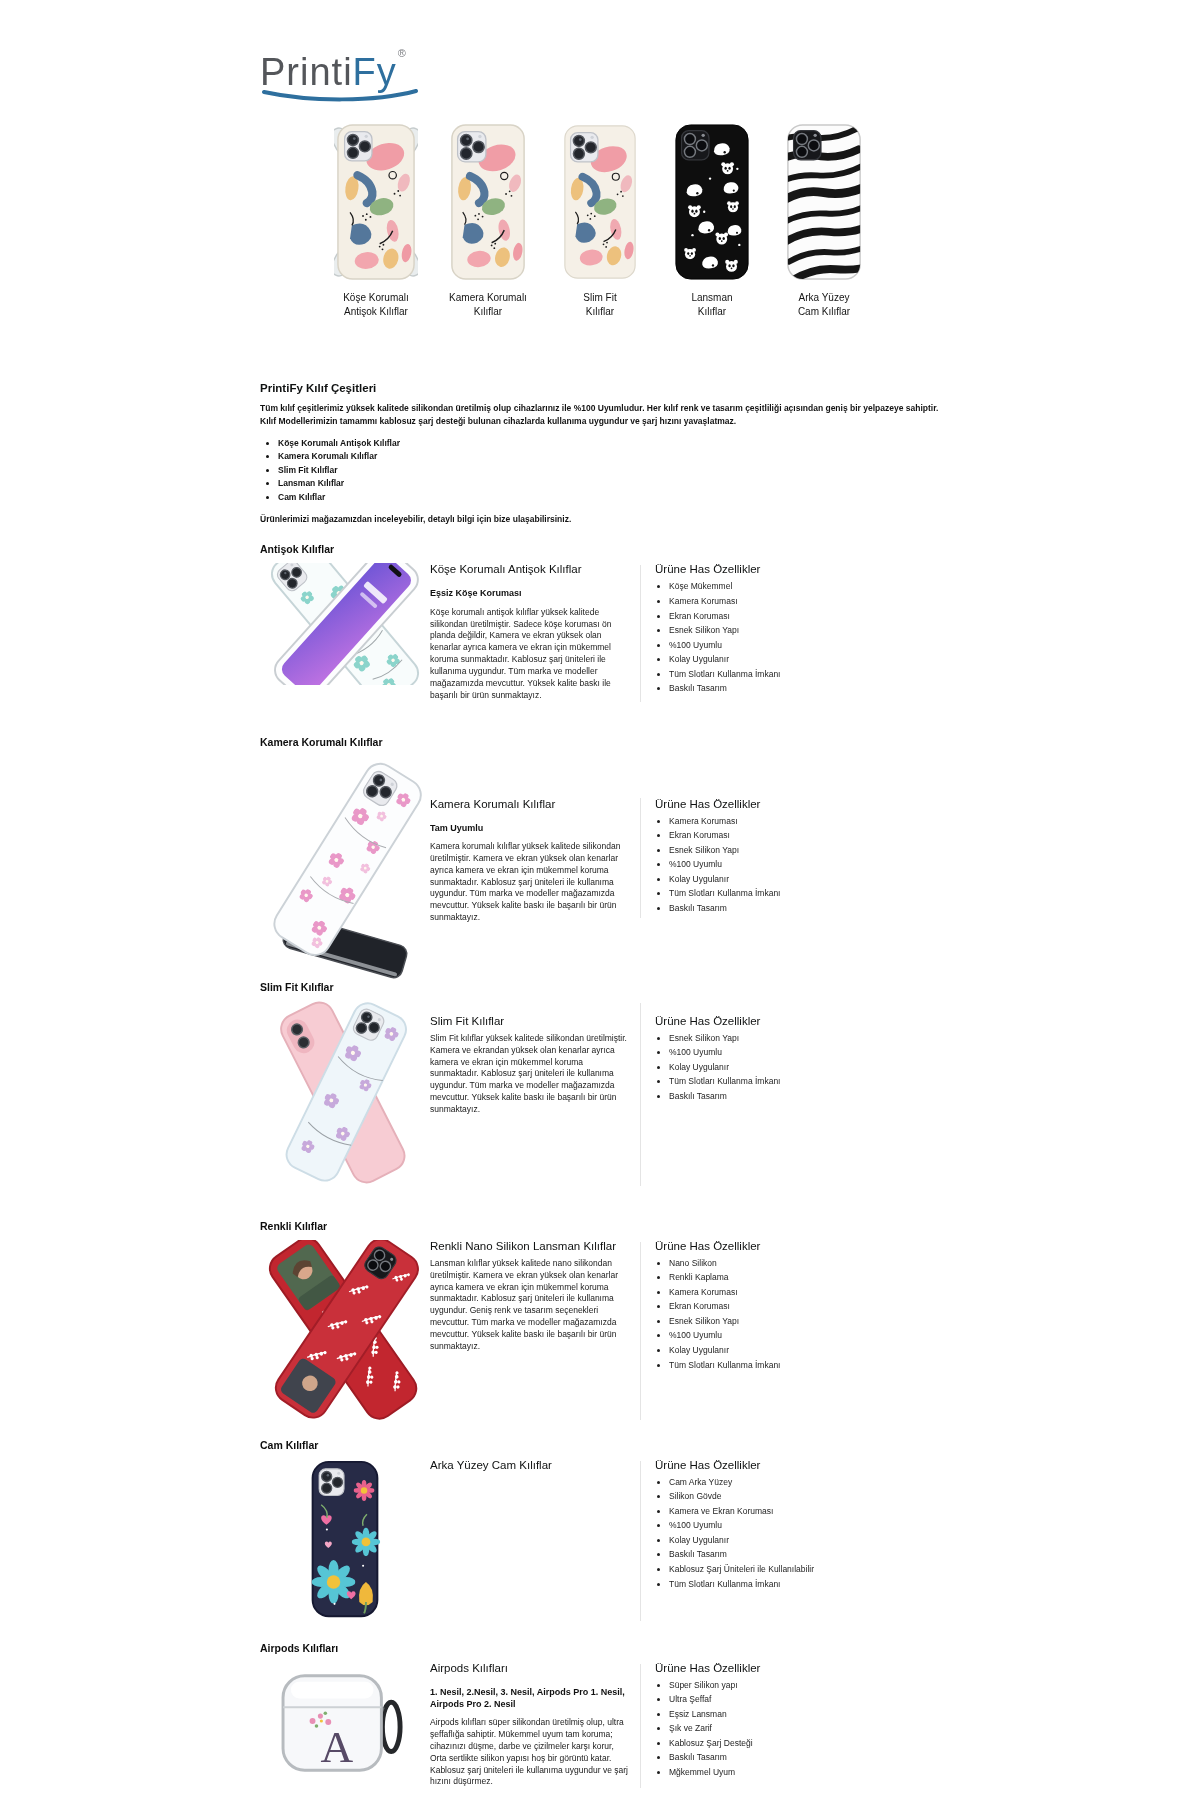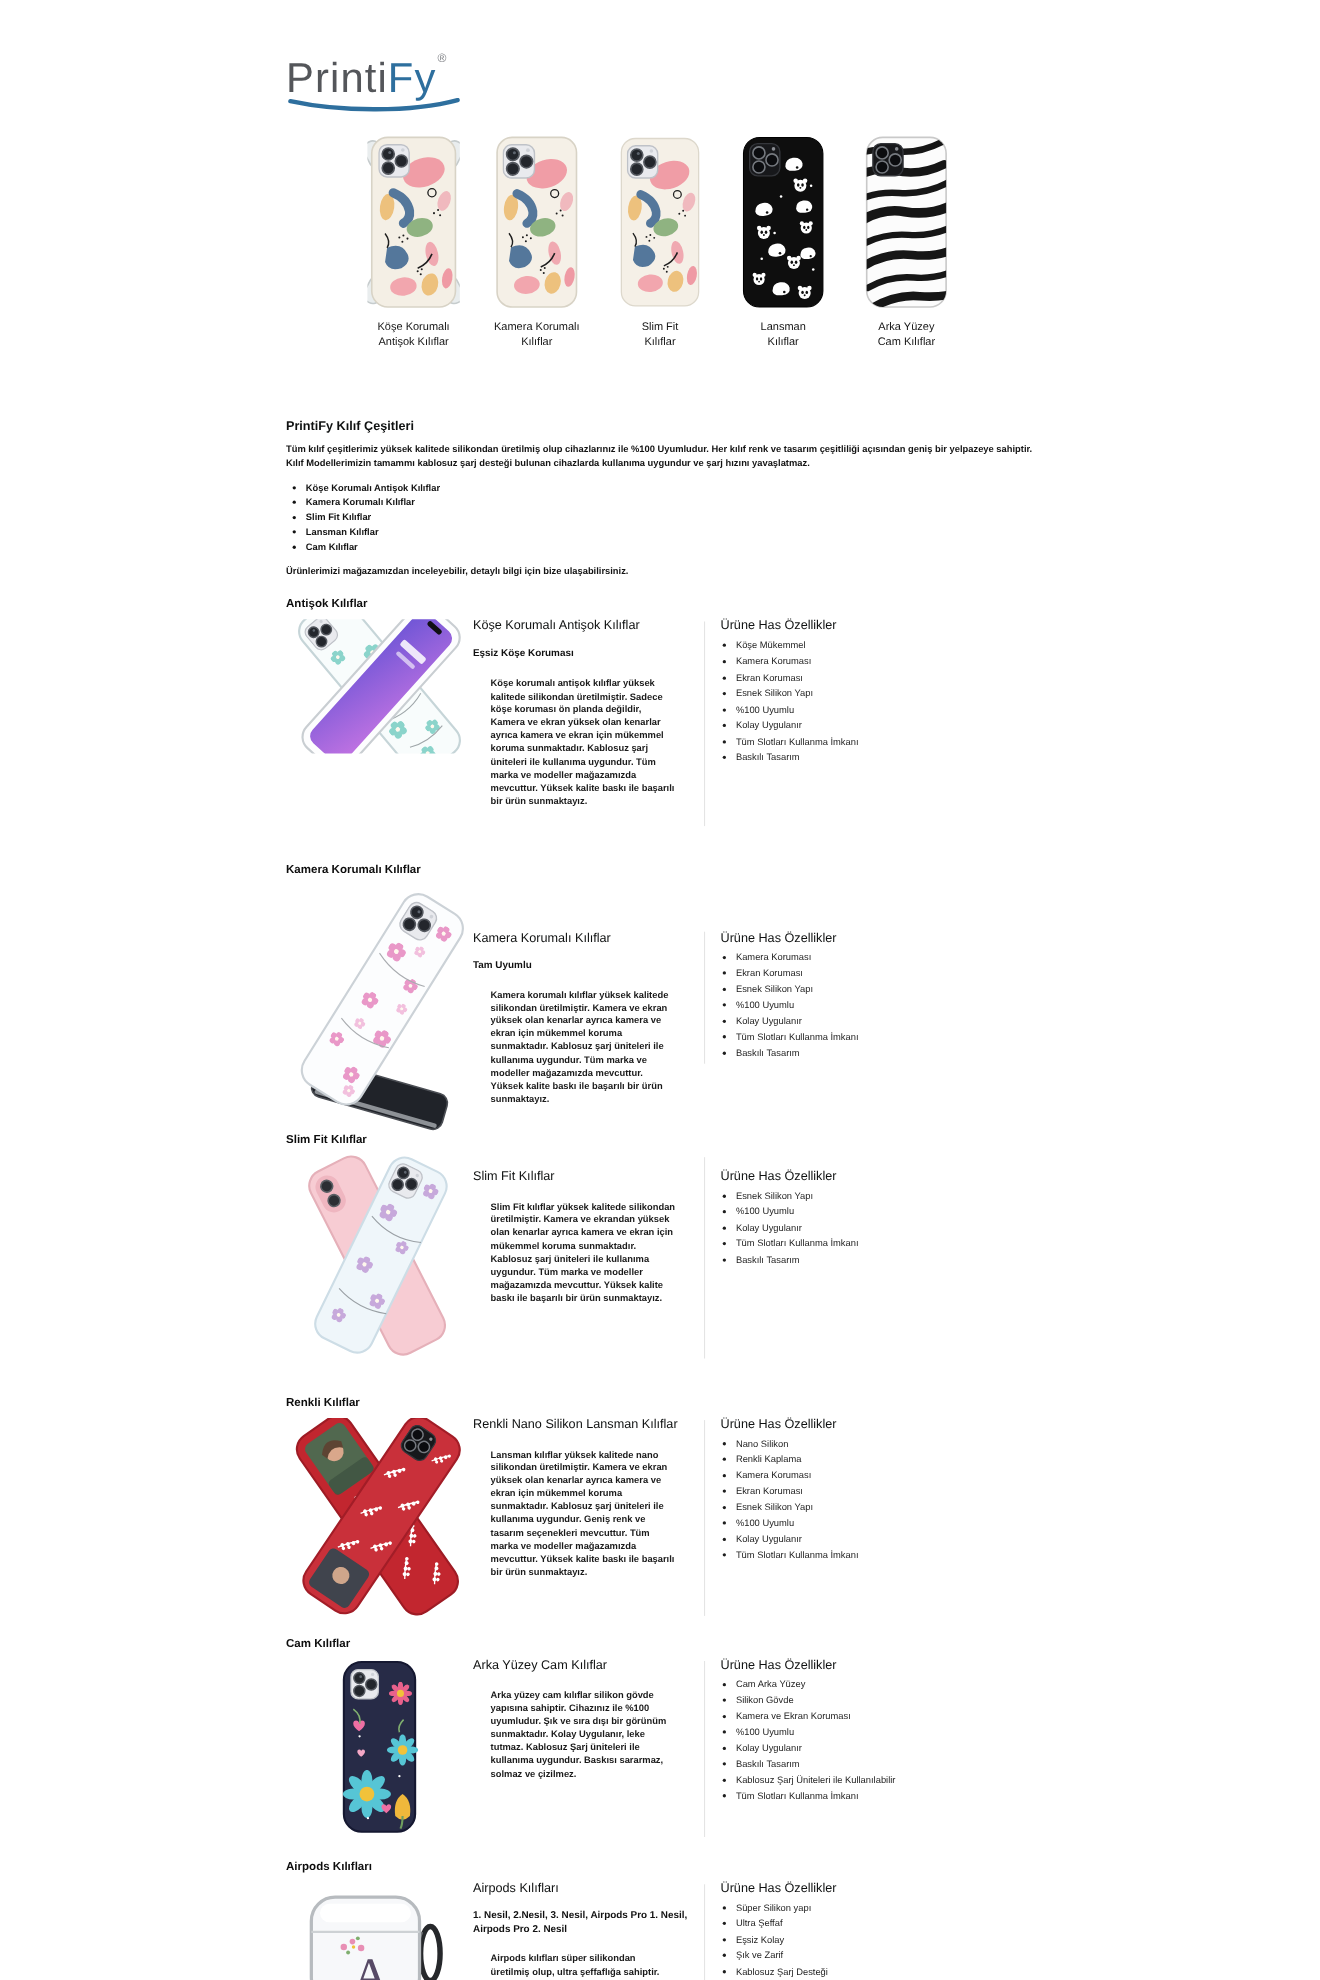--- a/index.html
+++ b/index.html
@@ -32,21 +32,21 @@
   .intro .intro-footer{margin:4px 0 0;font-size:8.5px;font-weight:700;}
   
   .product{margin-top:30px;}
   .product h3{margin:0 0 8px;font-size:10.5px;font-weight:700;color:#0d0d0d;}
   .row{display:flex;align-items:flex-start;}
   .img-col{width:170px;flex:none;display:flex;justify-content:center;}
   .mid-col{width:200px;flex:none;}
   .mid-col h4{margin:0 0 6px;font-size:11.5px;font-weight:400;color:#0f1111;}
   .mid-col .sub{margin:12px 0 7px;font-size:9px;font-weight:700;color:#111;line-height:1.35;}
   .mid-col .sub:empty{display:none;margin:0;}
-  .mid-col .body{margin:16px;font-size:8.5px;font-weight:700;line-height:1.4;color:#1a1a1a;}
+  .mid-col .body{margin:0;font-size:8.5px;font-weight:400;line-height:1.4;color:#1a1a1a;}
   .divider{width:1px;background:#e4e4e4;align-self:stretch;margin:2px 14px 0 10px;flex:none;}
   .feat-col{flex:1;min-width:0;}
   .feat-col h4{margin:0 0 6px;font-size:11.5px;font-weight:400;color:#0f1111;}
   .feat-col ul{margin:0;padding-left:14px;}
   .feat-col li{font-size:8.5px;line-height:1.3;margin-bottom:3.5px;color:#1e1e1e;}
   
   .s1{margin-top:18px;}
   .s2{margin-top:34px;}
   .s2 .mid-col,.s2 .feat-col,.s2 .divider{margin-top:42px;}
   .s2 .divider{align-self:auto;height:120px;}
@@ -524,21 +524,20 @@
           <g fill="#ffffff">
               <circle cx="66" cy="74" r="1.1"></circle>
               <circle cx="104" cy="112" r="1.1"></circle>
               <circle cx="74" cy="152" r="1.1"></circle>
             </g>
         </svg>
       </div>
       <div class="mid-col">
         <h4>Arka Yüzey Cam Kılıflar</h4>
 
-        <p class="body">Arka yüzey cam kılıflar silikon gövde yapısına sahiptir. Cihazınız ile %100 uyumludur. Şık ve sıra dışı bir görünüm sunmaktadır. Kolay Uygulanır, leke tutmaz. Kablosuz Şarj üniteleri ile kullanıma uygundur. Baskısı sararmaz, solmaz ve çizilmez.</p>
       </div>
       <div class="divider"></div>
       <div class="feat-col">
         <h4>Ürüne Has Özellikler</h4>
         <ul>
             <li>Cam Arka Yüzey</li>
             <li>Silikon Gövde</li>
             <li>Kamera ve Ekran Koruması</li>
             <li>%100 Uyumlu</li>
             <li>Kolay Uygulanır</li>
@@ -577,21 +576,21 @@
         <h4>Airpods Kılıfları</h4>
         <p class="sub">1. Nesil, 2.Nesil, 3. Nesil, Airpods Pro 1. Nesil, Airpods Pro 2. Nesil</p>
         <p class="body">Airpods kılıfları süper silikondan üretilmiş olup, ultra şeffaflığa sahiptir. Mükemmel uyum tam koruma; cihazınızı düşme, darbe ve çizilmeler karşı korur, Orta sertlikte silikon yapısı hoş bir görüntü katar. Kablosuz şarj üniteleri ile kullanıma uygundur ve şarj hızını düşürmez.</p>
       </div>
       <div class="divider"></div>
       <div class="feat-col">
         <h4>Ürüne Has Özellikler</h4>
         <ul>
             <li>Süper Silikon yapı</li>
             <li>Ultra Şeffaf</li>
-            <li>Eşsiz Kolay</li>
+            <li>Eşsiz Lansman</li>
             <li>Şık ve Zarif</li>
             <li>Kablosuz Şarj Desteği</li>
             <li>Baskılı Tasarım</li>
             <li>Mğkemmel Uyum</li>
           </ul>
       </div>
     </div>
   </section>
 
 </div>

